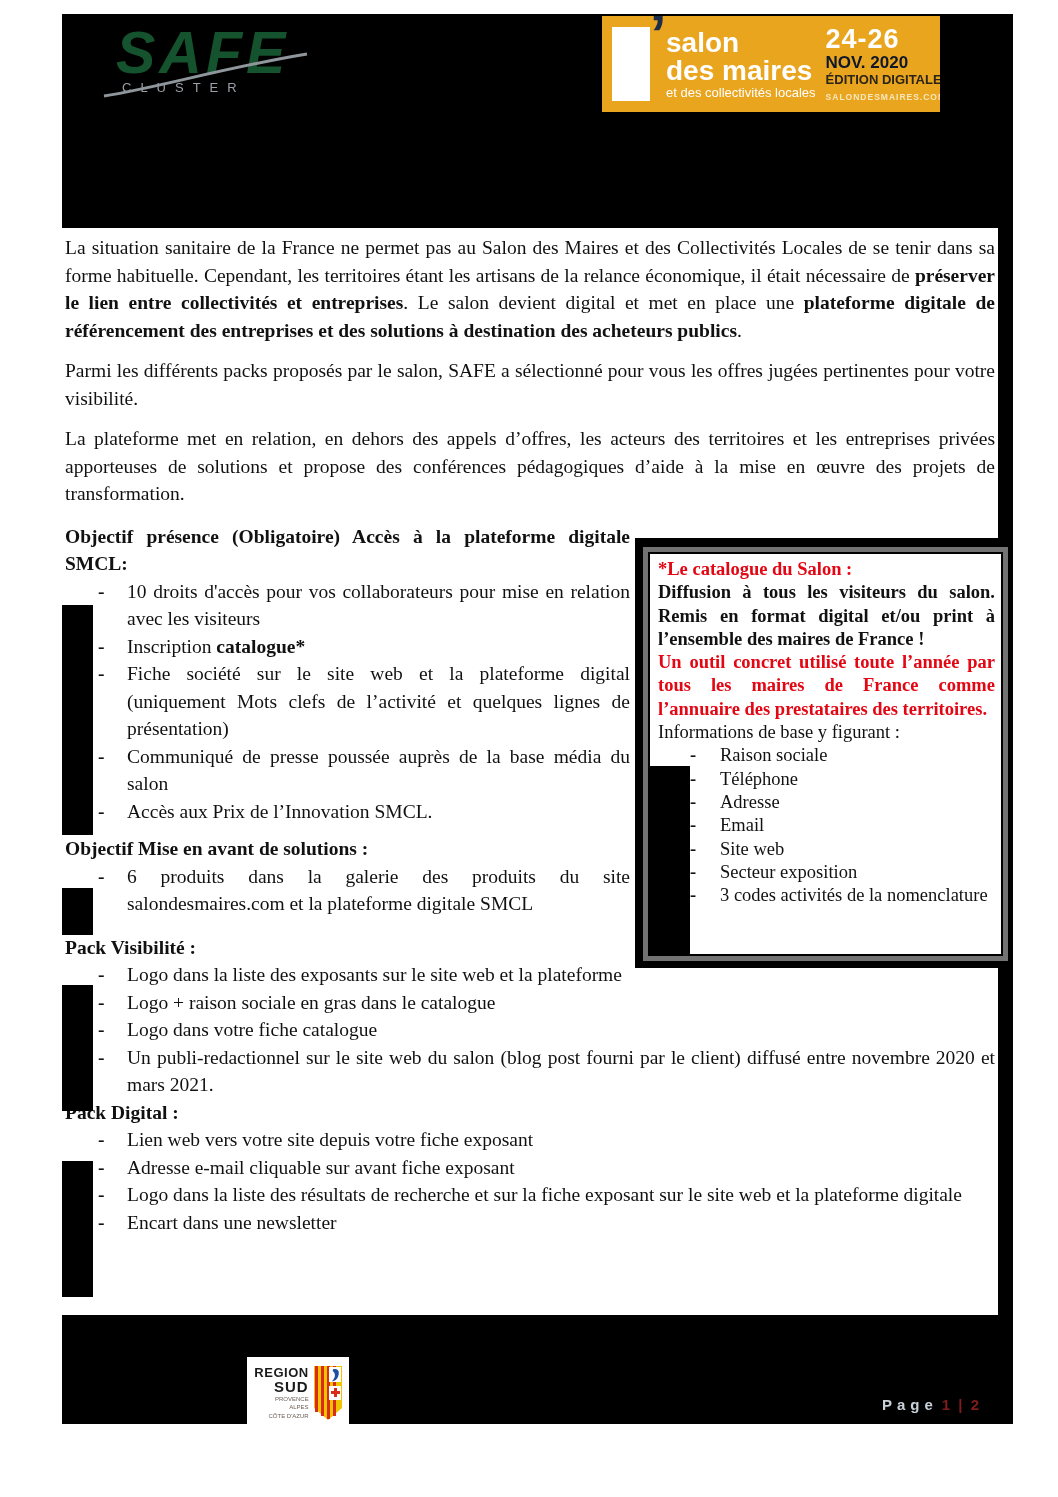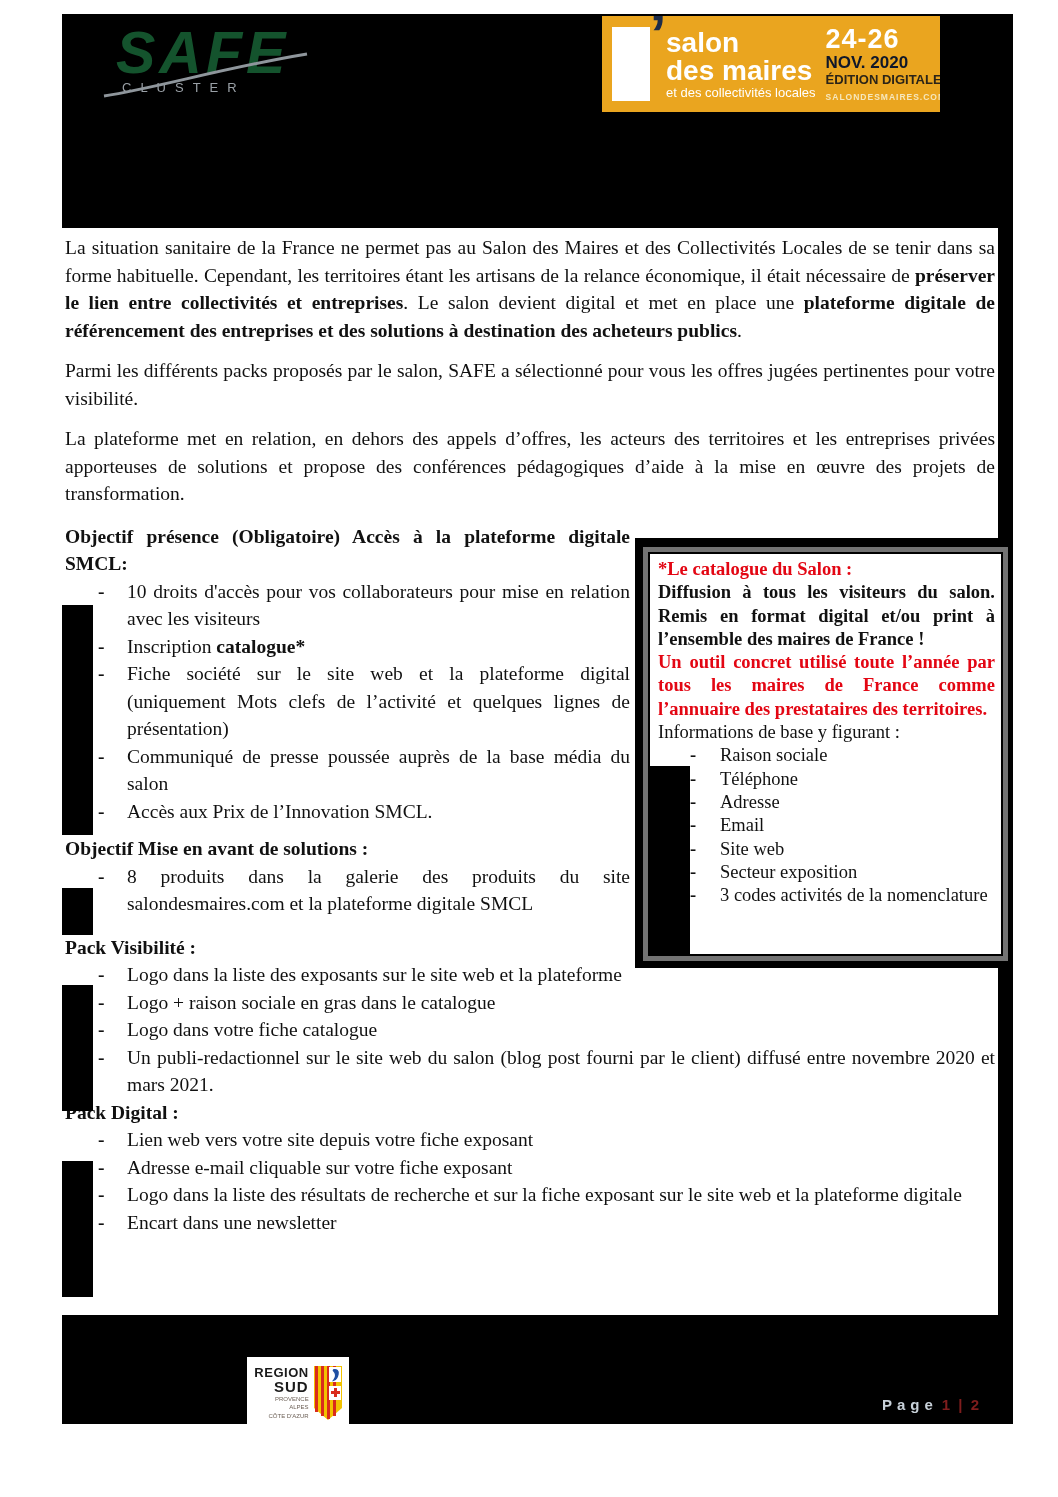--- a/index.html
+++ b/index.html
@@ -177,21 +177,21 @@
       <div class="li">
         <span class="marker">-</span>
         <span class="txt">Accès aux Prix de l’Innovation SMCL.</span>
       </div>
     </div>
 
     <div class="sec-h h1 narrow">Objectif Mise en avant de solutions :</div>
     <div class="narrow">
       <div class="li">
         <span class="marker">-</span>
-        <span class="txt">8 produits dans la galerie des produits du site salondesmaires.com et la plateforme digitale SMCL</span>
+        <span class="txt">6 produits dans la galerie des produits du site salondesmaires.com et la plateforme digitale SMCL</span>
       </div>
     </div>
 
     <div class="sec-h h2">Pack Visibilité :</div>
     <div>
       <div class="li">
         <span class="marker">-</span>
         <span class="txt">Logo dans la liste des exposants sur le site web et la plateforme</span>
       </div>
       <div class="li">
@@ -209,21 +209,21 @@
     </div>
 
     <div class="sec-h h3">Pack Digital :</div>
     <div>
       <div class="li">
         <span class="marker">-</span>
         <span class="txt">Lien web vers votre site depuis votre fiche exposant</span>
       </div>
       <div class="li">
         <span class="marker">-</span>
-        <span class="txt">Adresse e-mail cliquable sur votre fiche exposant</span>
+        <span class="txt">Adresse e-mail cliquable sur avant fiche exposant</span>
       </div>
       <div class="li">
         <span class="marker">-</span>
         <span class="txt">Logo dans la liste des résultats de recherche et sur la fiche exposant sur le site web et la plateforme digitale</span>
       </div>
       <div class="li">
         <span class="marker">-</span>
         <span class="txt">Encart dans une newsletter</span>
       </div>
     </div>

